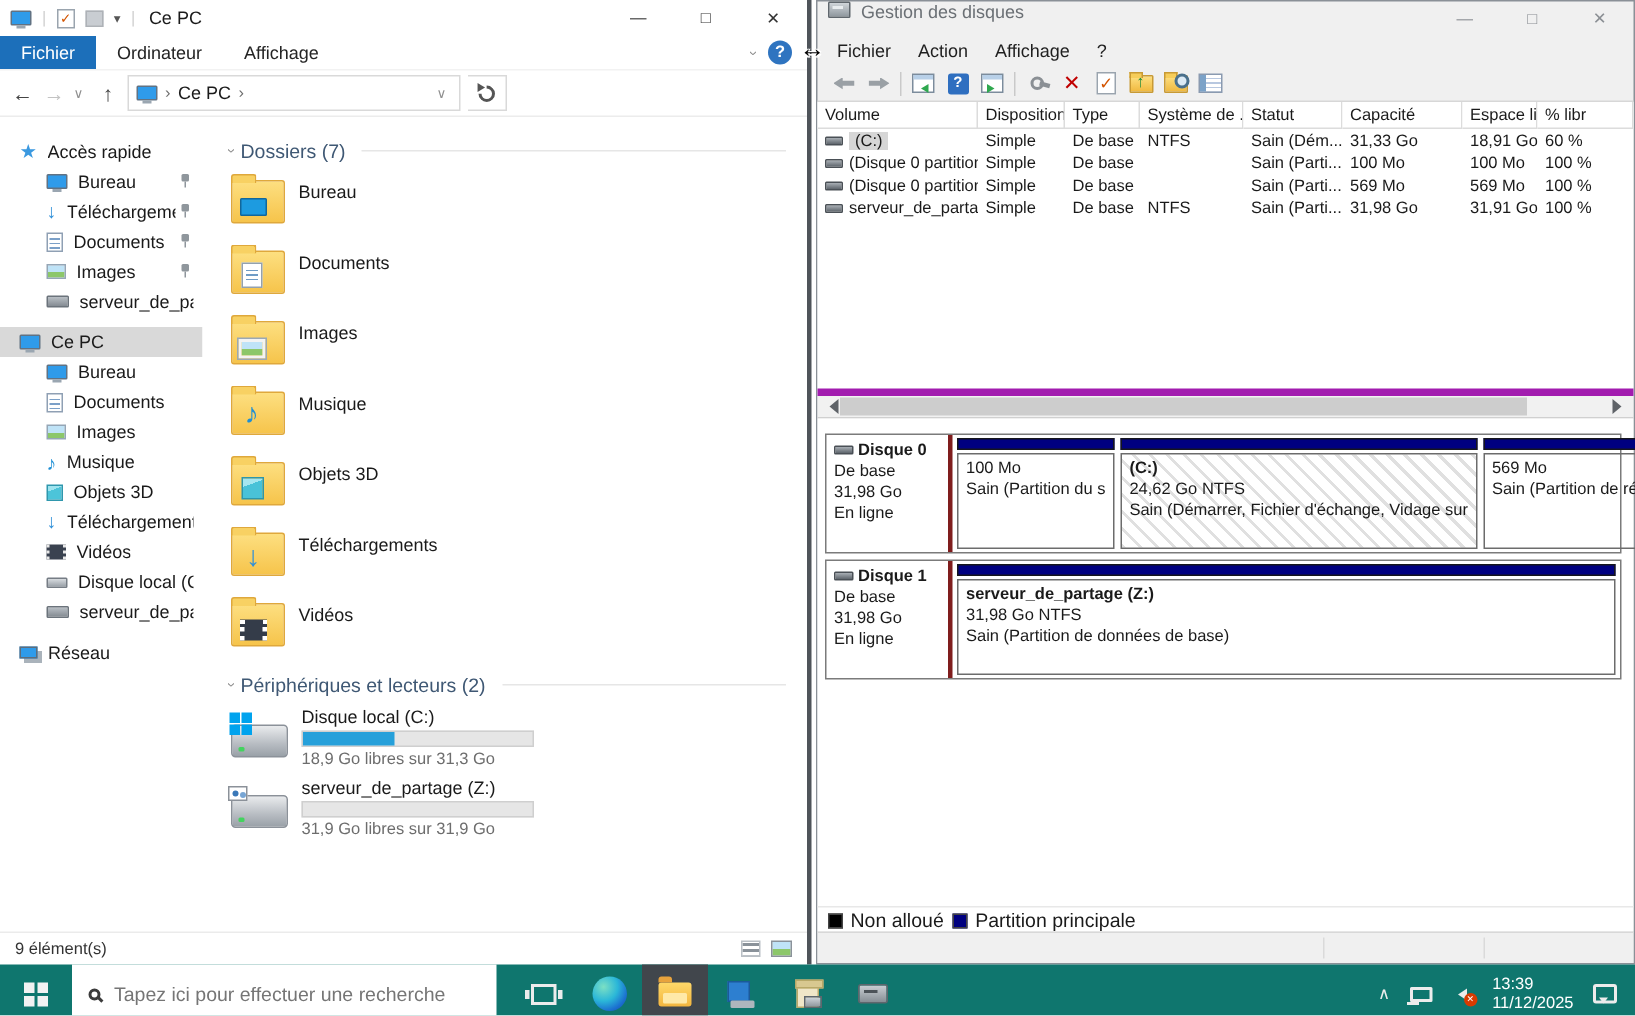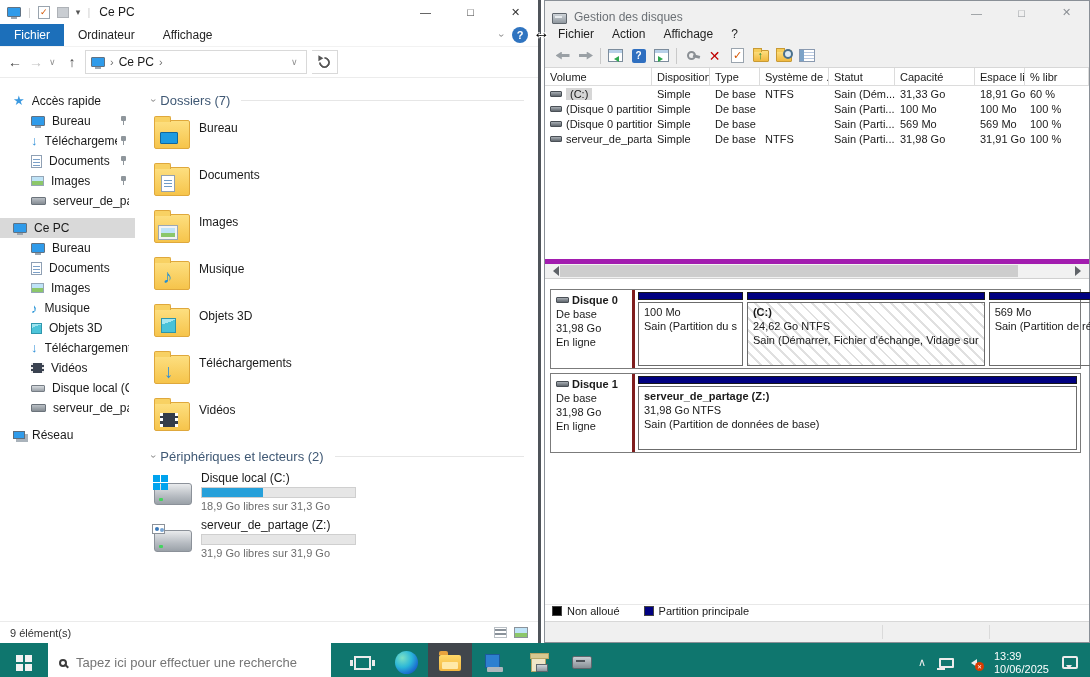--- a/index.html
+++ b/index.html
@@ -93,21 +93,21 @@
  linear-gradient(#00a3ee,#00a3ee) 8px 0/7px 7px no-repeat,
  linear-gradient(#00a3ee,#00a3ee) 0 8px/7px 7px no-repeat,
  linear-gradient(#00a3ee,#00a3ee) 8px 8px/7px 7px no-repeat}
 .share-badge{position:absolute;left:-3px;top:-7px;width:13px;height:10px;background:#fff;border:1px solid #8b9199}
 .share-badge::after{content:"";position:absolute;left:2px;top:2px;width:4px;height:4px;background:#3a78b8;border-radius:50%;box-shadow:5px 1px 0 #77a5d4}
 .vt-list{width:13px;height:11px;background:repeating-linear-gradient(#fff 0 1px,#8a929a 1px 3px,#fff 3px 4px);border:1px solid #b9bfc5}
 .vt-thumb{width:14px;height:11px;border:1px solid #8a929a;background:linear-gradient(180deg,#bfe3f7 55%,#8cc76a 55%)}
 
 
 #dm{position:absolute;left:544px;top:0;width:546px;height:643px;background:#f0f0f0;border:1px solid #8a9097;display:flex;flex-direction:column}
-.dm-title{height:23px;display:flex;align-items:flex-end;gap:7px;padding-left:7px;color:#6b7075;flex:none}
+.dm-title{height:23px;display:flex;align-items:flex-start;gap:7px;padding-left:7px;color:#6b7075;flex:none}
 .dm-app-ic{width:15px;height:11px;background:linear-gradient(#cfd4d9,#8f979e);border:1px solid #5f666d;border-radius:1px}
 .dm-app-ic::after{content:"";position:absolute;left:2px;top:2px;width:7px;height:2px;background:#e8ecef}
 .dm-menu{height:20px;display:flex;align-items:center;padding-left:4px;flex:none}
 .dm-menu span{padding:0 9px;color:#1f1f1f}
 .dm-tools{height:24px;display:flex;align-items:center;gap:6px;padding-left:9px;flex:none;border-bottom:1px solid #d7d7d7}
 .tsep{width:1px;height:16px;background:#c9c9c9}
 .tb16{width:17px;height:17px;display:flex;align-items:center;justify-content:center;position:relative}
 .arrw{width:14px;height:8px;background:#9aa0a5;clip-path:polygon(0 50%,45% 0,45% 30%,100% 30%,100% 70%,45% 70%,45% 100%)}
 .arrw.fwd{transform:scaleX(-1)}
 .conwin{width:15px;height:13px;border:1px solid #7c8c9c;background:#fff}
@@ -142,21 +142,21 @@
 .dblk-label{width:84px;border-right:3px solid #7f1d1d;padding:3px 5px;font-size:11px;line-height:14px;flex:none}
 .dblk-name{font-weight:bold;display:flex;align-items:center;gap:3px}
 .disk-ic{width:13px;height:6px;background:linear-gradient(#a8aeb4,#5f666d);border:1px solid #4a5056;border-radius:1px}
 .dblk-parts{flex:1;display:flex;padding:2px 3px;gap:4px}
 .part{display:flex;flex-direction:column;flex:1}
 .p-88{flex:0 0 88px}.p-202{flex:0 0 202px}
 .ptop{height:8px;background:#000080;border:1px solid #16161d;flex:none}
 .pbox{flex:1;margin-top:2px;border:1px solid #6c6c6c;padding:2px 5px;font-size:11px;line-height:14px;white-space:nowrap;overflow:hidden}
 .pbox .t{font-weight:bold}
 .hatch{background:repeating-linear-gradient(45deg,rgba(0,0,0,0.12) 0 2px,rgba(0,0,0,0) 2px 8px),#fff}
-.dm-legend{height:17px;display:flex;align-items:flex-start;gap:24px;padding-left:7px;background:#fff;font-size:11px;flex:none;border-top:1px solid #e8e8e8}
+.dm-legend{height:17px;display:flex;align-items:flex-end;gap:6px;padding-left:7px;background:#fff;font-size:13px;flex:none;border-top:1px solid #e8e8e8}
 .leg{display:flex;align-items:center}
 .sw{width:10px;height:10px;display:inline-block;margin-right:5px;border:1px solid #444}
 .sw-black{background:#000}.sw-navy{background:#000080}
 .dm-status{height:21px;background:#f0f0f0;border-top:1px solid #d8d8d8;position:relative;flex:none}
 .st-sep{position:absolute;top:3px;bottom:3px;width:1px;background:#dadada}
 
 
 #taskbar{position:absolute;left:0;top:643px;width:1090px;height:39px;background:#0f766e;display:flex;align-items:stretch}
 .tb-start{width:48px;display:flex;align-items:center;justify-content:center}
 .winlogo{width:16px;height:16px;background:
@@ -633,20 +633,20 @@
       </div>
     <div class="tb-btn running">
         <span class="ic devic"></span>
       </div>
     <div class="tray">
       <span class="tray-chev">∧</span>
       <span class="ic tray-net"></span>
       <span class="ic tray-spk"></span>
       <span class="tray-clock">
         <div>13:39</div>
-        <div>10/06/2025</div>
+        <div>11/12/2025</div>
       </span>
       <span class="ic tray-ac"></span>
     </div>
   </div>
 
   <span id="cursor">↔</span>
 </div>
 
 </body></html>

